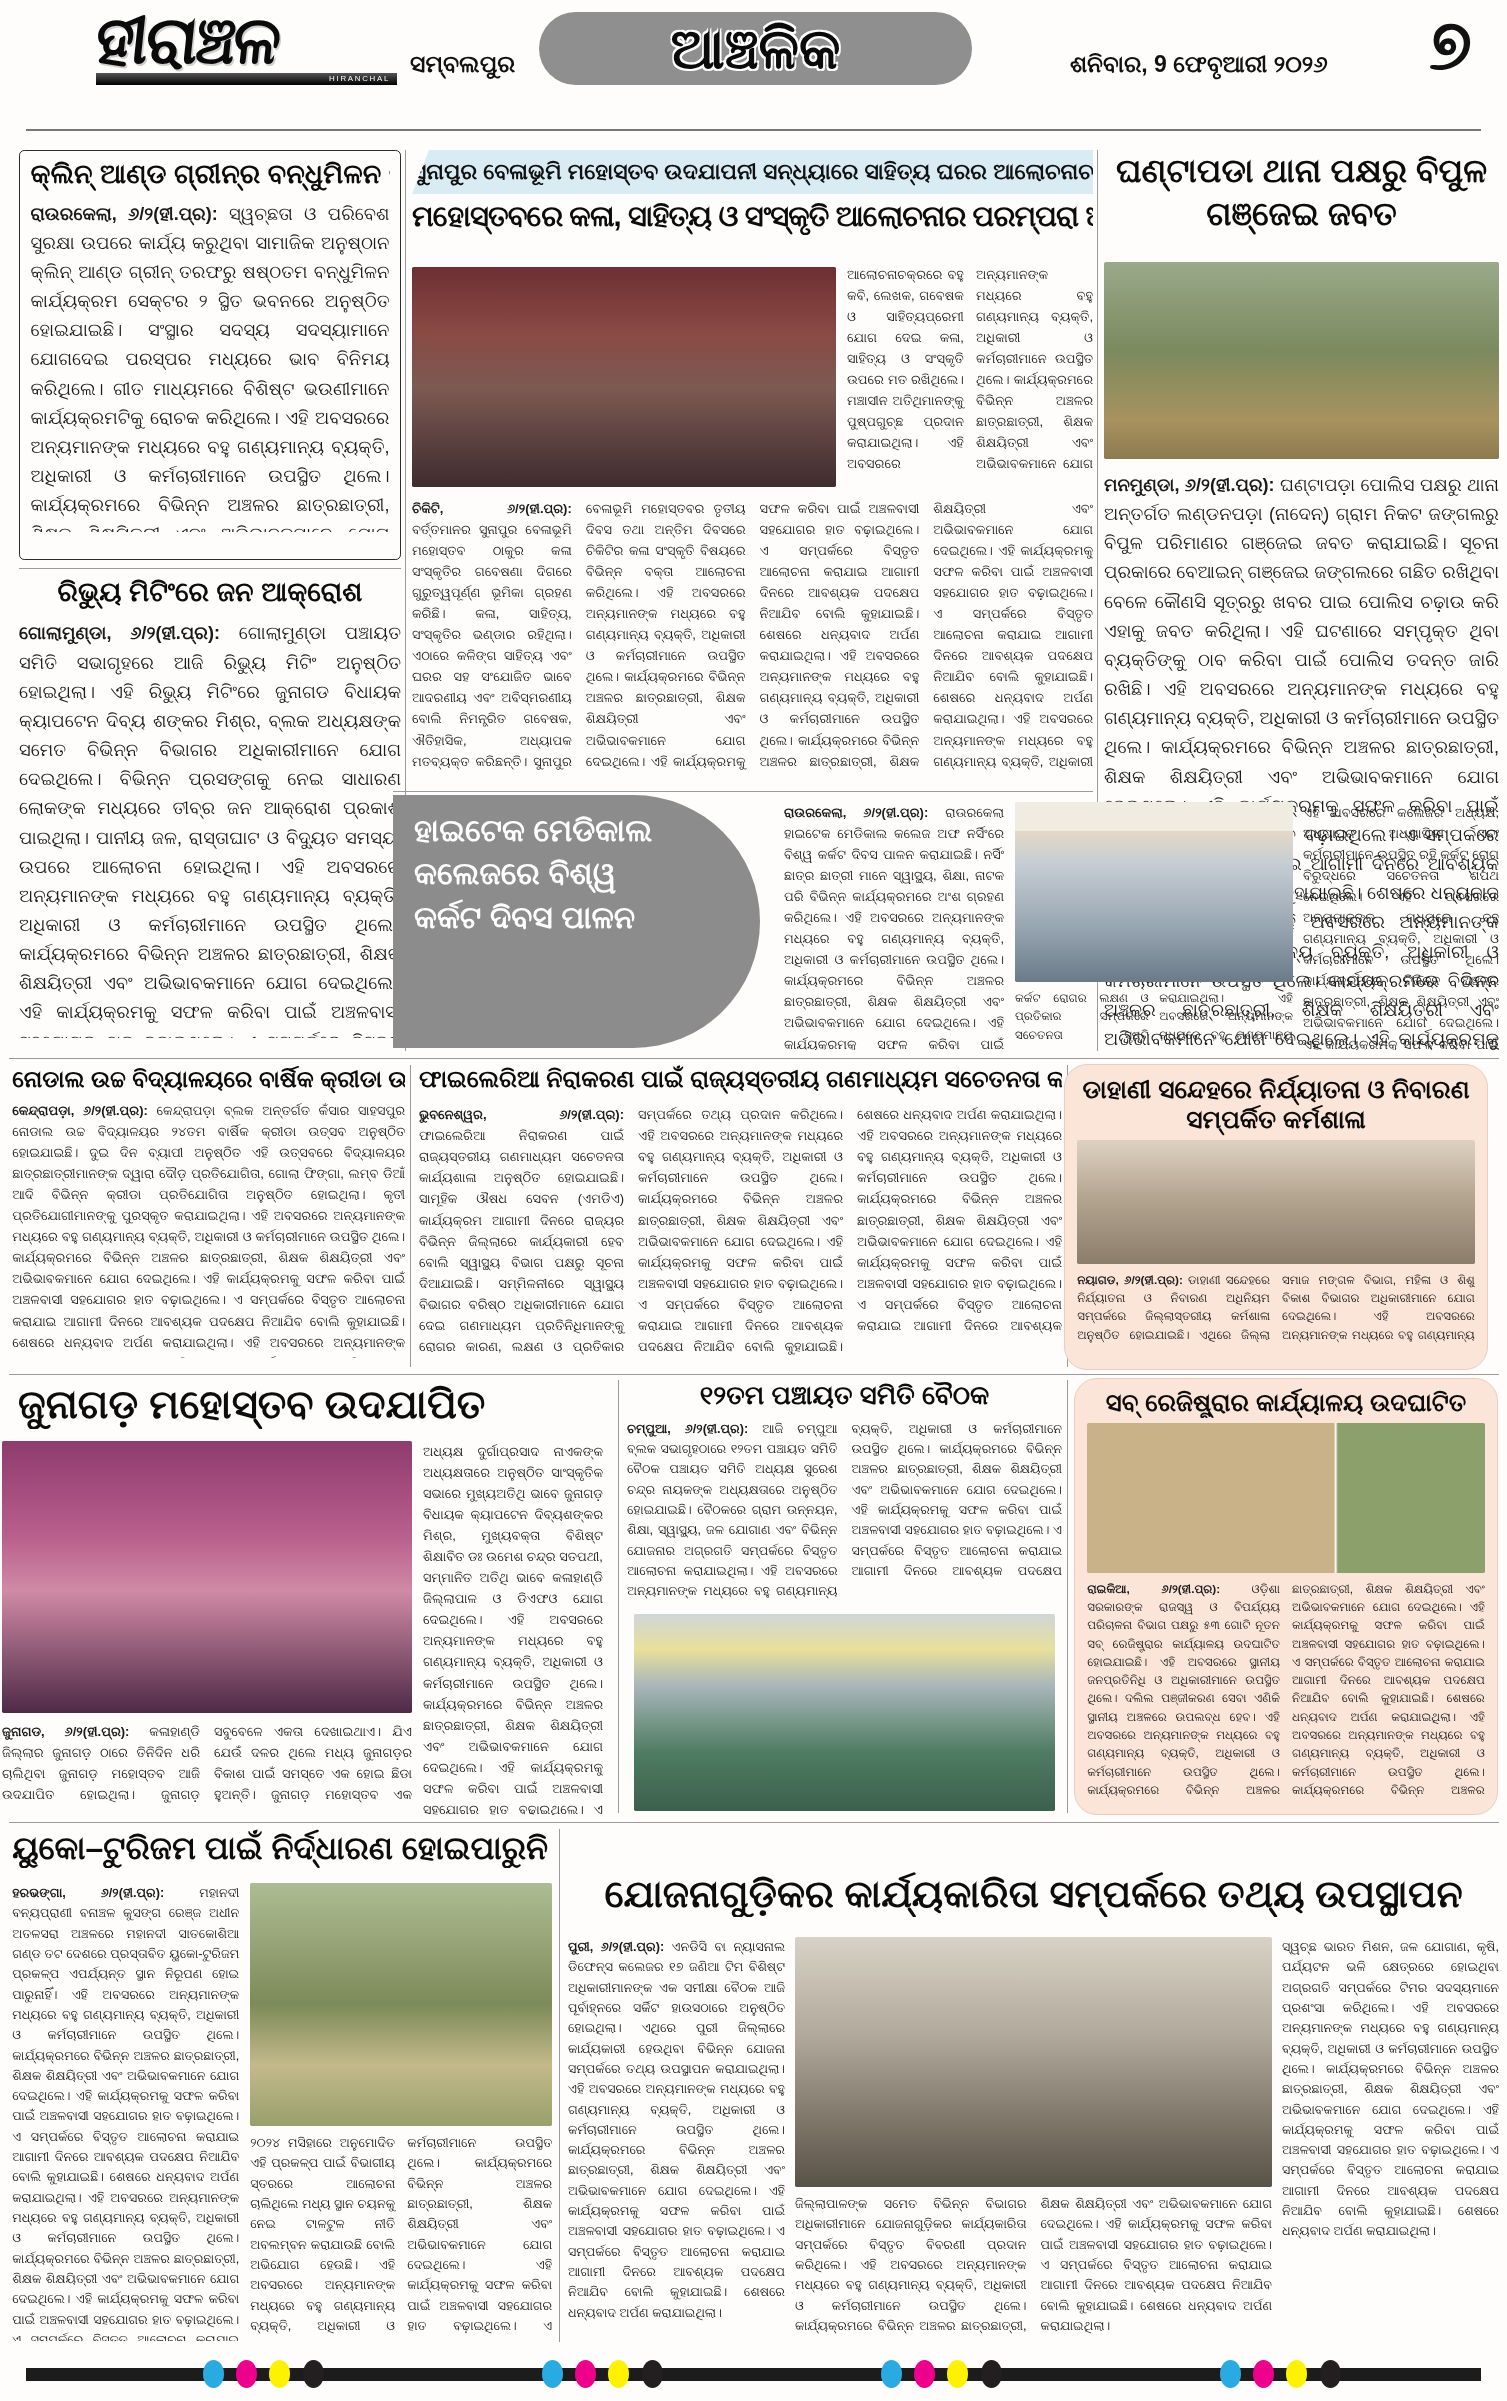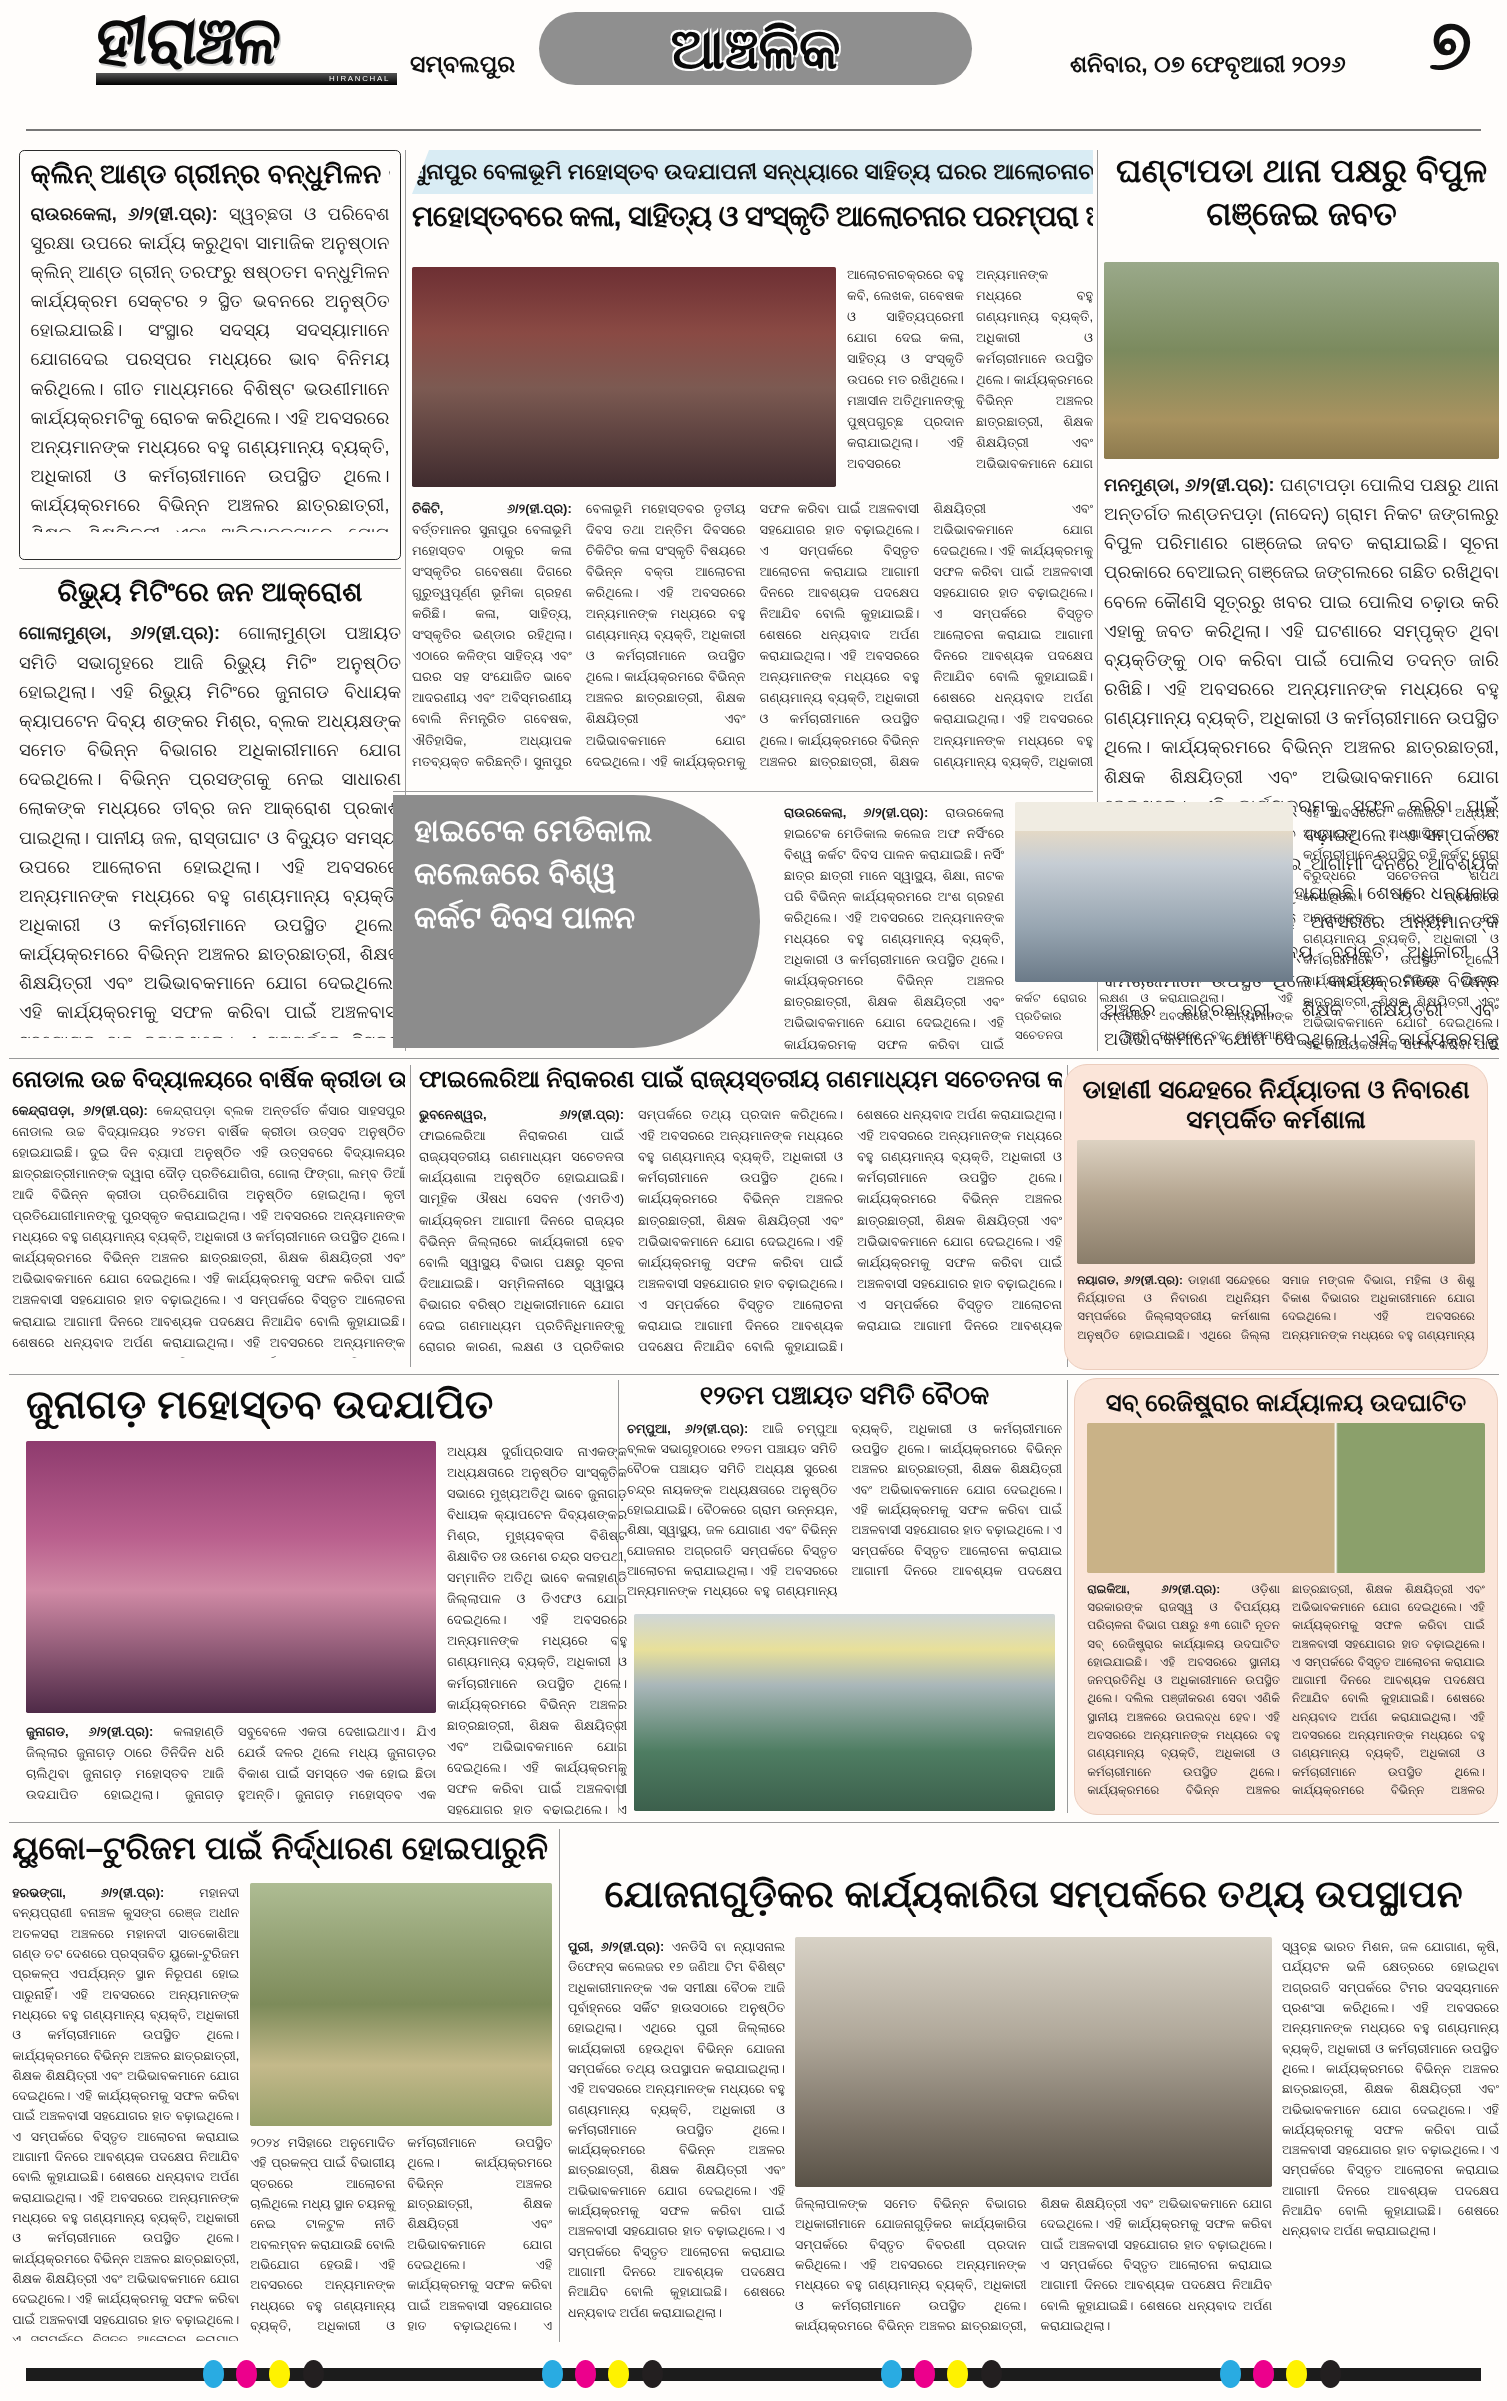--- a/index.html
+++ b/index.html
@@ -49,21 +49,21 @@
 <div class="page">
 
   <div class="abs" style="left:96px;top:7px;width:301px;">
     <div class="logo-text">ହୀରାଞ୍ଚଳ</div>
     <div class="logo-bar">HIRANCHAL</div>
   </div>
   <div class="abs" style="left:410px;top:51px;font-size:23.6px;font-weight:600;font-family:Liberation Serif, serif;">ସମ୍ବଲପୁର</div>
   <div class="abs pill" style="left:539px;top:12.2px;width:433px;height:73px;">
     <span class="pill-text">ଆଞ୍ଚଳିକ</span>
   </div>
-  <div class="abs" style="left:1070px;top:51px;font-size:23px;font-weight:700;">ଶନିବାର, ୦୭ ଫେବୃଆରୀ ୨୦୨୬</div>
+  <div class="abs" style="left:1070px;top:51px;font-size:23px;font-weight:700;">ଶନିବାର, 9 ଫେବୃଆରୀ ୨୦୨୬</div>
   <div class="abs" style="left:1429px;top:5.2px;font-size:70px;font-weight:900;">୭</div>
   <div class="hrule" style="left:26px;top:129px;width:1455px;height:1.7px;background:#777;"></div>
 
   <div class="abs" style="left:19px;top:150px;width:382px;height:410px;border:1.7px solid #2b2b2b;border-radius:5.2px;padding:7px 10.5px;box-sizing:border-box;">
     <div class="headline nowrap center" style="font-size:27px;">କ୍ଲିନ୍ ଆଣ୍ଡ ଗ୍ରୀନ୍‌ର ବନ୍ଧୁମିଳନ କାର୍ଯ୍ୟକ୍ରମ</div>
     <p class="body-text fs16" style="margin:8.7px 0 0;height:332px;"><b class="abs-none">ରାଉରକେଲା, ୬/୨(ହୀ.ପ୍ର):</b> <span>ସ୍ୱଚ୍ଛତା ଓ ପରିବେଶ ସୁରକ୍ଷା ଉପରେ କାର୍ଯ୍ୟ କରୁଥିବା ସାମାଜିକ ଅନୁଷ୍ଠାନ କ୍ଲିନ୍ ଆଣ୍ଡ ଗ୍ରୀନ୍ ତରଫରୁ ଷଷ୍ଠତମ ବନ୍ଧୁମିଳନ କାର୍ଯ୍ୟକ୍ରମ ସେକ୍ଟର ୨ ସ୍ଥିତ ଭବନରେ ଅନୁଷ୍ଠିତ ହୋଇଯାଇଛି। ସଂସ୍ଥାର ସଦସ୍ୟ ସଦସ୍ୟାମାନେ ଯୋଗଦେଇ ପରସ୍ପର ମଧ୍ୟରେ ଭାବ ବିନିମୟ କରିଥିଲେ। ଗୀତ ମାଧ୍ୟମରେ ବିଶିଷ୍ଟ ଭଉଣୀମାନେ କାର୍ଯ୍ୟକ୍ରମଟିକୁ ରୋଚକ କରିଥିଲେ।  ଏହି ଅବସରରେ ଅନ୍ୟମାନଙ୍କ ମଧ୍ୟରେ ବହୁ ଗଣ୍ୟମାନ୍ୟ ବ୍ୟକ୍ତି, ଅଧିକାରୀ ଓ କର୍ମଚାରୀମାନେ ଉପସ୍ଥିତ ଥିଲେ। କାର୍ଯ୍ୟକ୍ରମରେ ବିଭିନ୍ନ ଅଞ୍ଚଳର ଛାତ୍ରଛାତ୍ରୀ, ଶିକ୍ଷକ ଶିକ୍ଷୟିତ୍ରୀ ଏବଂ ଅଭିଭାବକମାନେ ଯୋଗ ଦେଇଥିଲେ। ଏହି କାର୍ଯ୍ୟକ୍ରମକୁ ସଫଳ କରିବା ପାଇଁ ଅଞ୍ଚଳବାସୀ ସହଯୋଗର ହାତ ବଢ଼ାଇଥିଲେ। ଏ ସମ୍ପର୍କରେ ବିସ୍ତୃତ ଆଲୋଚନା କରାଯାଇ ଆଗାମୀ ଦିନରେ ଆବଶ୍ୟକ ପଦକ୍ଷେପ ନିଆଯିବ ବୋଲି କୁହାଯାଇଛି। ଶେଷରେ ଧନ୍ୟବାଦ ଅର୍ପଣ କରାଯାଇଥିଲା। </span></p>
   </div>
 
   <div class="hrule" style="left:19px;top:568px;width:382px;"></div>
 
@@ -118,21 +118,21 @@
   <div class="vrule" style="left:1067px;top:1065px;height:302px;"></div>
 
   <div class="pinkbox" style="left:1064px;top:1064px;width:424px;height:306px;padding:8.7px 12.2px;box-sizing:border-box;">
     <div class="headline center" style="font-size:25px;">ଡାହାଣୀ ସନ୍ଦେହରେ ନିର୍ଯ୍ୟାତନା ଓ ନିବାରଣ ସମ୍ପର୍କିତ କର୍ମଶାଳା</div>
     <div class="photo ph-meeting" style="position:relative;left:0;top:5.2px;width:398px;height:124px;"></div>
     <p class="body-text fs14 cols2" style="margin:12.2px 0 0;height:91px;column-gap:12.2px;"><b>ନୟାଗଡ, ୬/୨(ହୀ.ପ୍ର):</b> <span>ଡାହାଣୀ ସନ୍ଦେହରେ ନିର୍ଯ୍ୟାତନା ଓ ନିବାରଣ ଅଧିନିୟମ ସମ୍ପର୍କରେ ଜିଲ୍ଲାସ୍ତରୀୟ କର୍ମଶାଳା ଅନୁଷ୍ଠିତ ହୋଇଯାଇଛି। ଏଥିରେ ଜିଲ୍ଲା ସମାଜ ମଙ୍ଗଳ ବିଭାଗ, ମହିଳା ଓ ଶିଶୁ ବିକାଶ ବିଭାଗର ଅଧିକାରୀମାନେ ଯୋଗ ଦେଇଥିଲେ।  ଏହି ଅବସରରେ ଅନ୍ୟମାନଙ୍କ ମଧ୍ୟରେ ବହୁ ଗଣ୍ୟମାନ୍ୟ ବ୍ୟକ୍ତି, ଅଧିକାରୀ ଓ କର୍ମଚାରୀମାନେ ଉପସ୍ଥିତ ଥିଲେ। କାର୍ଯ୍ୟକ୍ରମରେ ବିଭିନ୍ନ ଅଞ୍ଚଳର ଛାତ୍ରଛାତ୍ରୀ, ଶିକ୍ଷକ ଶିକ୍ଷୟିତ୍ରୀ ଏବଂ ଅଭିଭାବକମାନେ ଯୋଗ ଦେଇଥିଲେ। ଏହି କାର୍ଯ୍ୟକ୍ରମକୁ ସଫଳ କରିବା ପାଇଁ ଅଞ୍ଚଳବାସୀ ସହଯୋଗର ହାତ ବଢ଼ାଇଥିଲେ। ଏ ସମ୍ପର୍କରେ ବିସ୍ତୃତ ଆଲୋଚନା କରାଯାଇ ଆଗାମୀ ଦିନରେ ଆବଶ୍ୟକ ପଦକ୍ଷେପ ନିଆଯିବ ବୋଲି କୁହାଯାଇଛି। ଶେଷରେ ଧନ୍ୟବାଦ ଅର୍ପଣ କରାଯାଇଥିଲା। </span></p>
   </div>
 
   <div class="hrule" style="left:8.7px;top:1374px;width:1490px;"></div>
 
-  <div class="abs" style="left:26px;top:1380px;width:601px;height:435px;">
+  <div class="abs" style="left:2px;top:1380px;width:601px;height:435px;padding-left:16px;">
     <div class="headline nowrap" style="font-size:40px;">ଜୁନାଗଡ଼ ମହୋସ୍ତବ ଉଦଯାପିତ</div>
     <div class="photo ph-stage2" style="left:0;top:61px;width:410px;height:272px;"></div>
     <p class="body-text fs15 abs" style="left:421px;top:61px;width:180px;height:374px;margin:0;">ଅଧ୍ୟକ୍ଷ ଦୁର୍ଗାପ୍ରସାଦ ନାଏକଙ୍କ ଅଧ୍ୟକ୍ଷତାରେ ଅନୁଷ୍ଠିତ ସାଂସ୍କୃତିକ ସଭାରେ ମୁଖ୍ୟଅତିଥି ଭାବେ ଜୁନାଗଡ଼ ବିଧାୟକ କ୍ୟାପଟେନ ଦିବ୍ୟଶଙ୍କର ମିଶ୍ର, ମୁଖ୍ୟବକ୍ତା ବିଶିଷ୍ଟ ଶିକ୍ଷାବିତ ଡଃ ଉମେଶ ଚନ୍ଦ୍ର ସତପଥୀ, ସମ୍ମାନିତ ଅତିଥି ଭାବେ କଳାହାଣ୍ଡି ଜିଲ୍ଲାପାଳ ଓ ଡିଏଫଓ ଯୋଗ ଦେଇଥିଲେ।  ଏହି ଅବସରରେ ଅନ୍ୟମାନଙ୍କ ମଧ୍ୟରେ ବହୁ ଗଣ୍ୟମାନ୍ୟ ବ୍ୟକ୍ତି, ଅଧିକାରୀ ଓ କର୍ମଚାରୀମାନେ ଉପସ୍ଥିତ ଥିଲେ। କାର୍ଯ୍ୟକ୍ରମରେ ବିଭିନ୍ନ ଅଞ୍ଚଳର ଛାତ୍ରଛାତ୍ରୀ, ଶିକ୍ଷକ ଶିକ୍ଷୟିତ୍ରୀ ଏବଂ ଅଭିଭାବକମାନେ ଯୋଗ ଦେଇଥିଲେ। ଏହି କାର୍ଯ୍ୟକ୍ରମକୁ ସଫଳ କରିବା ପାଇଁ ଅଞ୍ଚଳବାସୀ ସହଯୋଗର ହାତ ବଢ଼ାଇଥିଲେ। ଏ ସମ୍ପର୍କରେ ବିସ୍ତୃତ ଆଲୋଚନା କରାଯାଇ ଆଗାମୀ ଦିନରେ ଆବଶ୍ୟକ ପଦକ୍ଷେପ ନିଆଯିବ ବୋଲି କୁହାଯାଇଛି। ଶେଷରେ ଧନ୍ୟବାଦ ଅର୍ପଣ କରାଯାଇଥିଲା। </p>
     <p class="body-text fs15 cols2 abs" style="left:0;top:341px;width:410px;height:94px;margin:0;"><b>ଜୁନାଗଡ, ୬/୨(ହୀ.ପ୍ର):</b> <span>କଳାହାଣ୍ଡି ଜିଲ୍ଲାର ଜୁନାଗଡ଼ ଠାରେ ତିନିଦିନ ଧରି ଚାଲିଥିବା ଜୁନାଗଡ଼ ମହୋସ୍ତବ ଆଜି ଉଦଯାପିତ ହୋଇଥିଲା। ଜୁନାଗଡ଼ ସବୁବେଳେ ଏକତା ଦେଖାଇଥାଏ। ଯିଏ ଯେଉଁ ଦଳର ଥିଲେ ମଧ୍ୟ ଜୁନାଗଡ଼ର ବିକାଶ ପାଇଁ ସମସ୍ତେ ଏକ ହୋଇ ଛିଡା ହୁଅନ୍ତି। ଜୁନାଗଡ଼ ମହୋସ୍ତବ ଏକ ଉତ୍ସବ ନୁହେଁ, ଏହି ଉତ୍ସବ ମାଧ୍ୟମରେ ଜୁନାଗଡ଼ର କଳା, ସଂସ୍କୃତି ପରିପ୍ରକାଶ ପାଇଥାଏ।  ଏହି ଅବସରରେ ଅନ୍ୟମାନଙ୍କ ମଧ୍ୟରେ ବହୁ ଗଣ୍ୟମାନ୍ୟ ବ୍ୟକ୍ତି, ଅଧିକାରୀ ଓ କର୍ମଚାରୀମାନେ ଉପସ୍ଥିତ ଥିଲେ। କାର୍ଯ୍ୟକ୍ରମରେ ବିଭିନ୍ନ ଅଞ୍ଚଳର ଛାତ୍ରଛାତ୍ରୀ, ଶିକ୍ଷକ ଶିକ୍ଷୟିତ୍ରୀ ଏବଂ ଅଭିଭାବକମାନେ ଯୋଗ ଦେଇଥିଲେ। ଏହି କାର୍ଯ୍ୟକ୍ରମକୁ ସଫଳ କରିବା ପାଇଁ ଅଞ୍ଚଳବାସୀ ସହଯୋଗର ହାତ ବଢ଼ାଇଥିଲେ। ଏ ସମ୍ପର୍କରେ ବିସ୍ତୃତ ଆଲୋଚନା କରାଯାଇ ଆଗାମୀ ଦିନରେ ଆବଶ୍ୟକ ପଦକ୍ଷେପ ନିଆଯିବ ବୋଲି କୁହାଯାଇଛି। ଶେଷରେ ଧନ୍ୟବାଦ ଅର୍ପଣ କରାଯାଇଥିଲା। </span></p>
   </div>
 
   <div class="vrule" style="left:618px;top:1380px;height:433px;"></div>
 
   <div class="abs" style="left:627px;top:1380px;width:435px;height:435px;">
     <div class="headline nowrap center" style="font-size:26px;">୧୨ତମ ପଞ୍ଚାୟତ ସମିତି ବୈଠକ</div>

